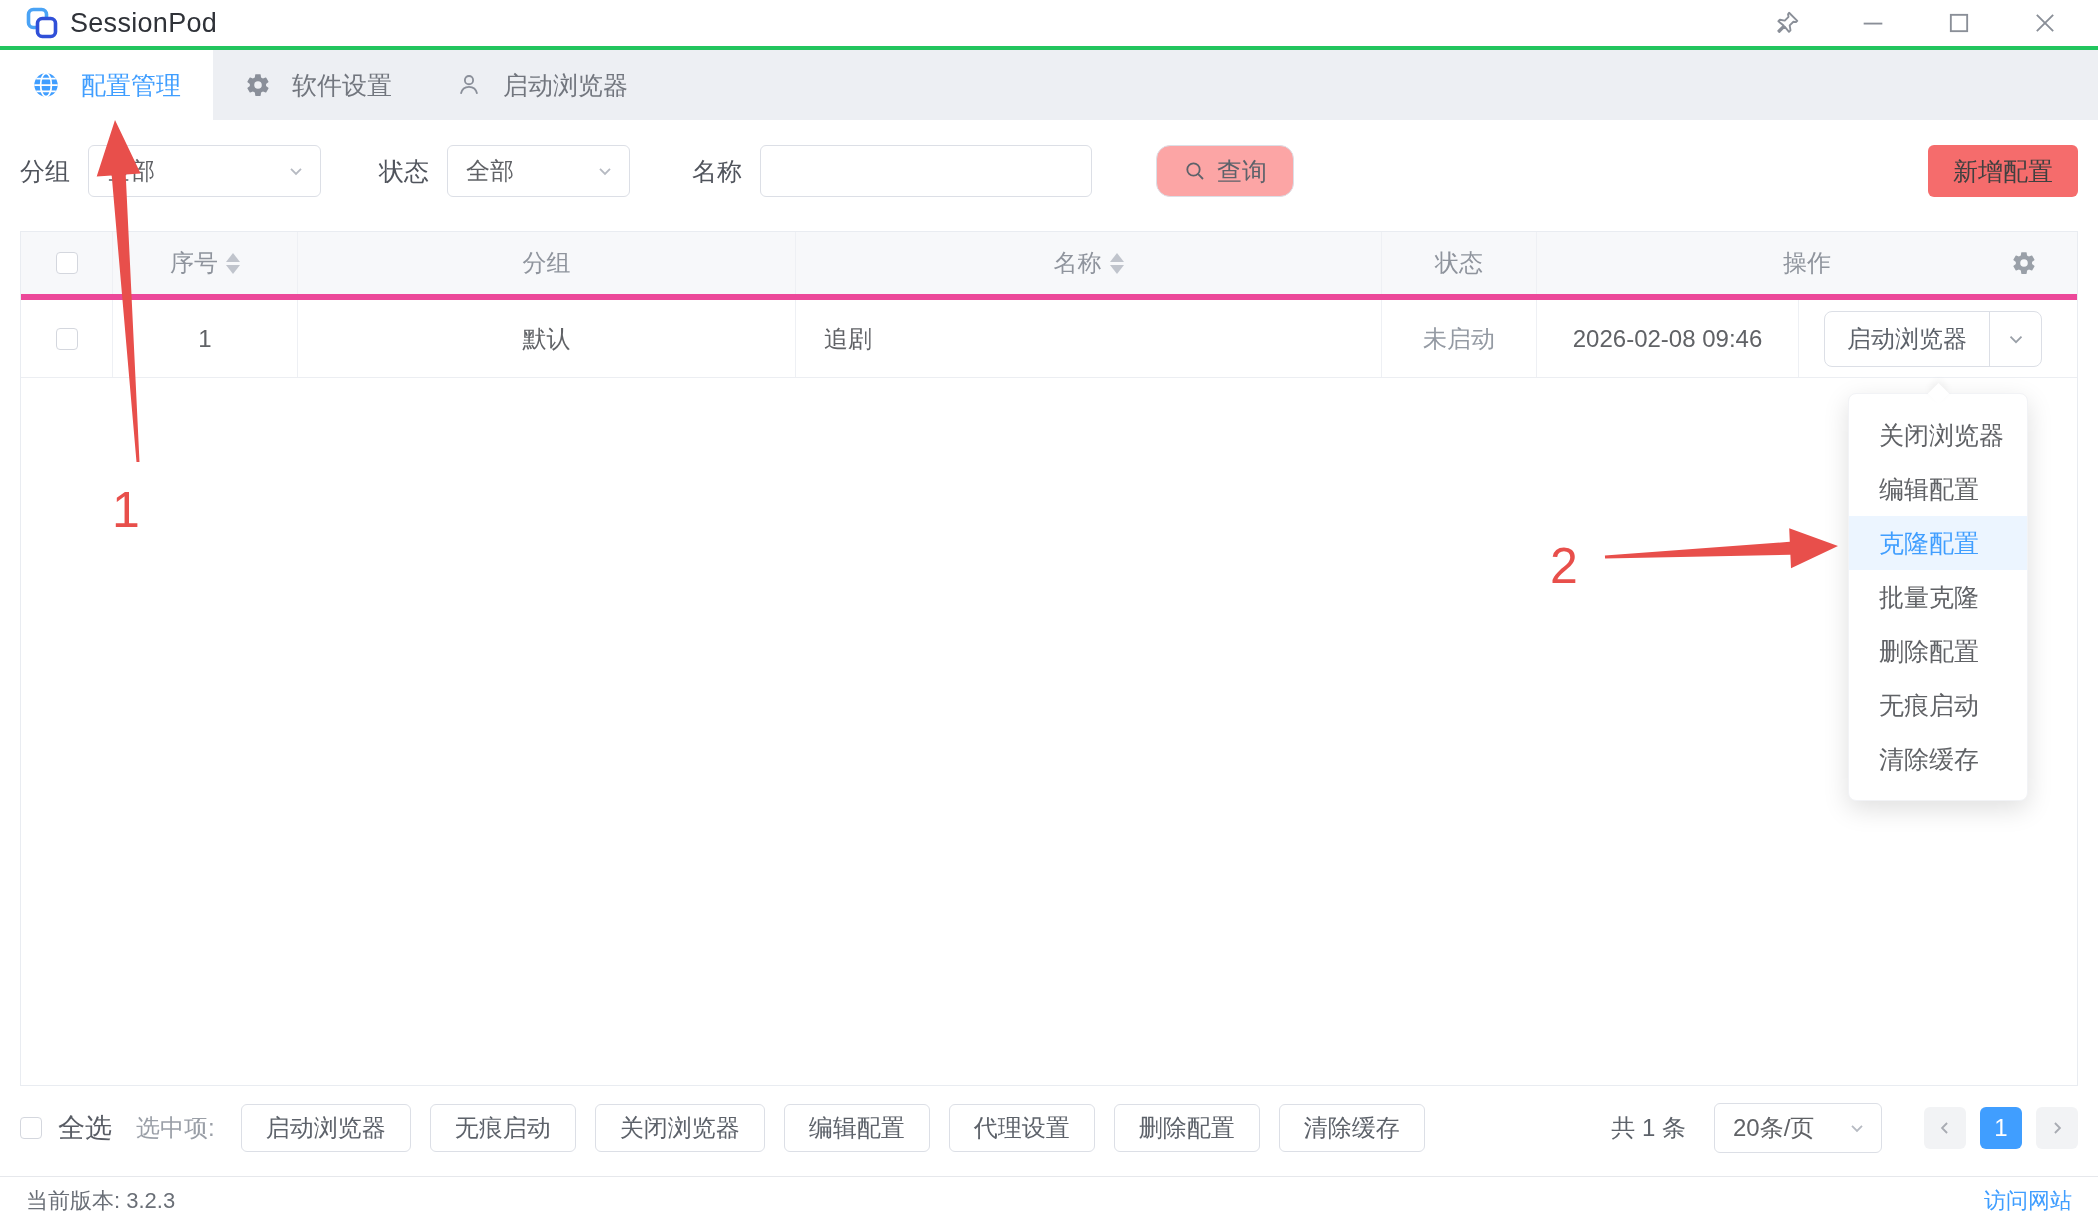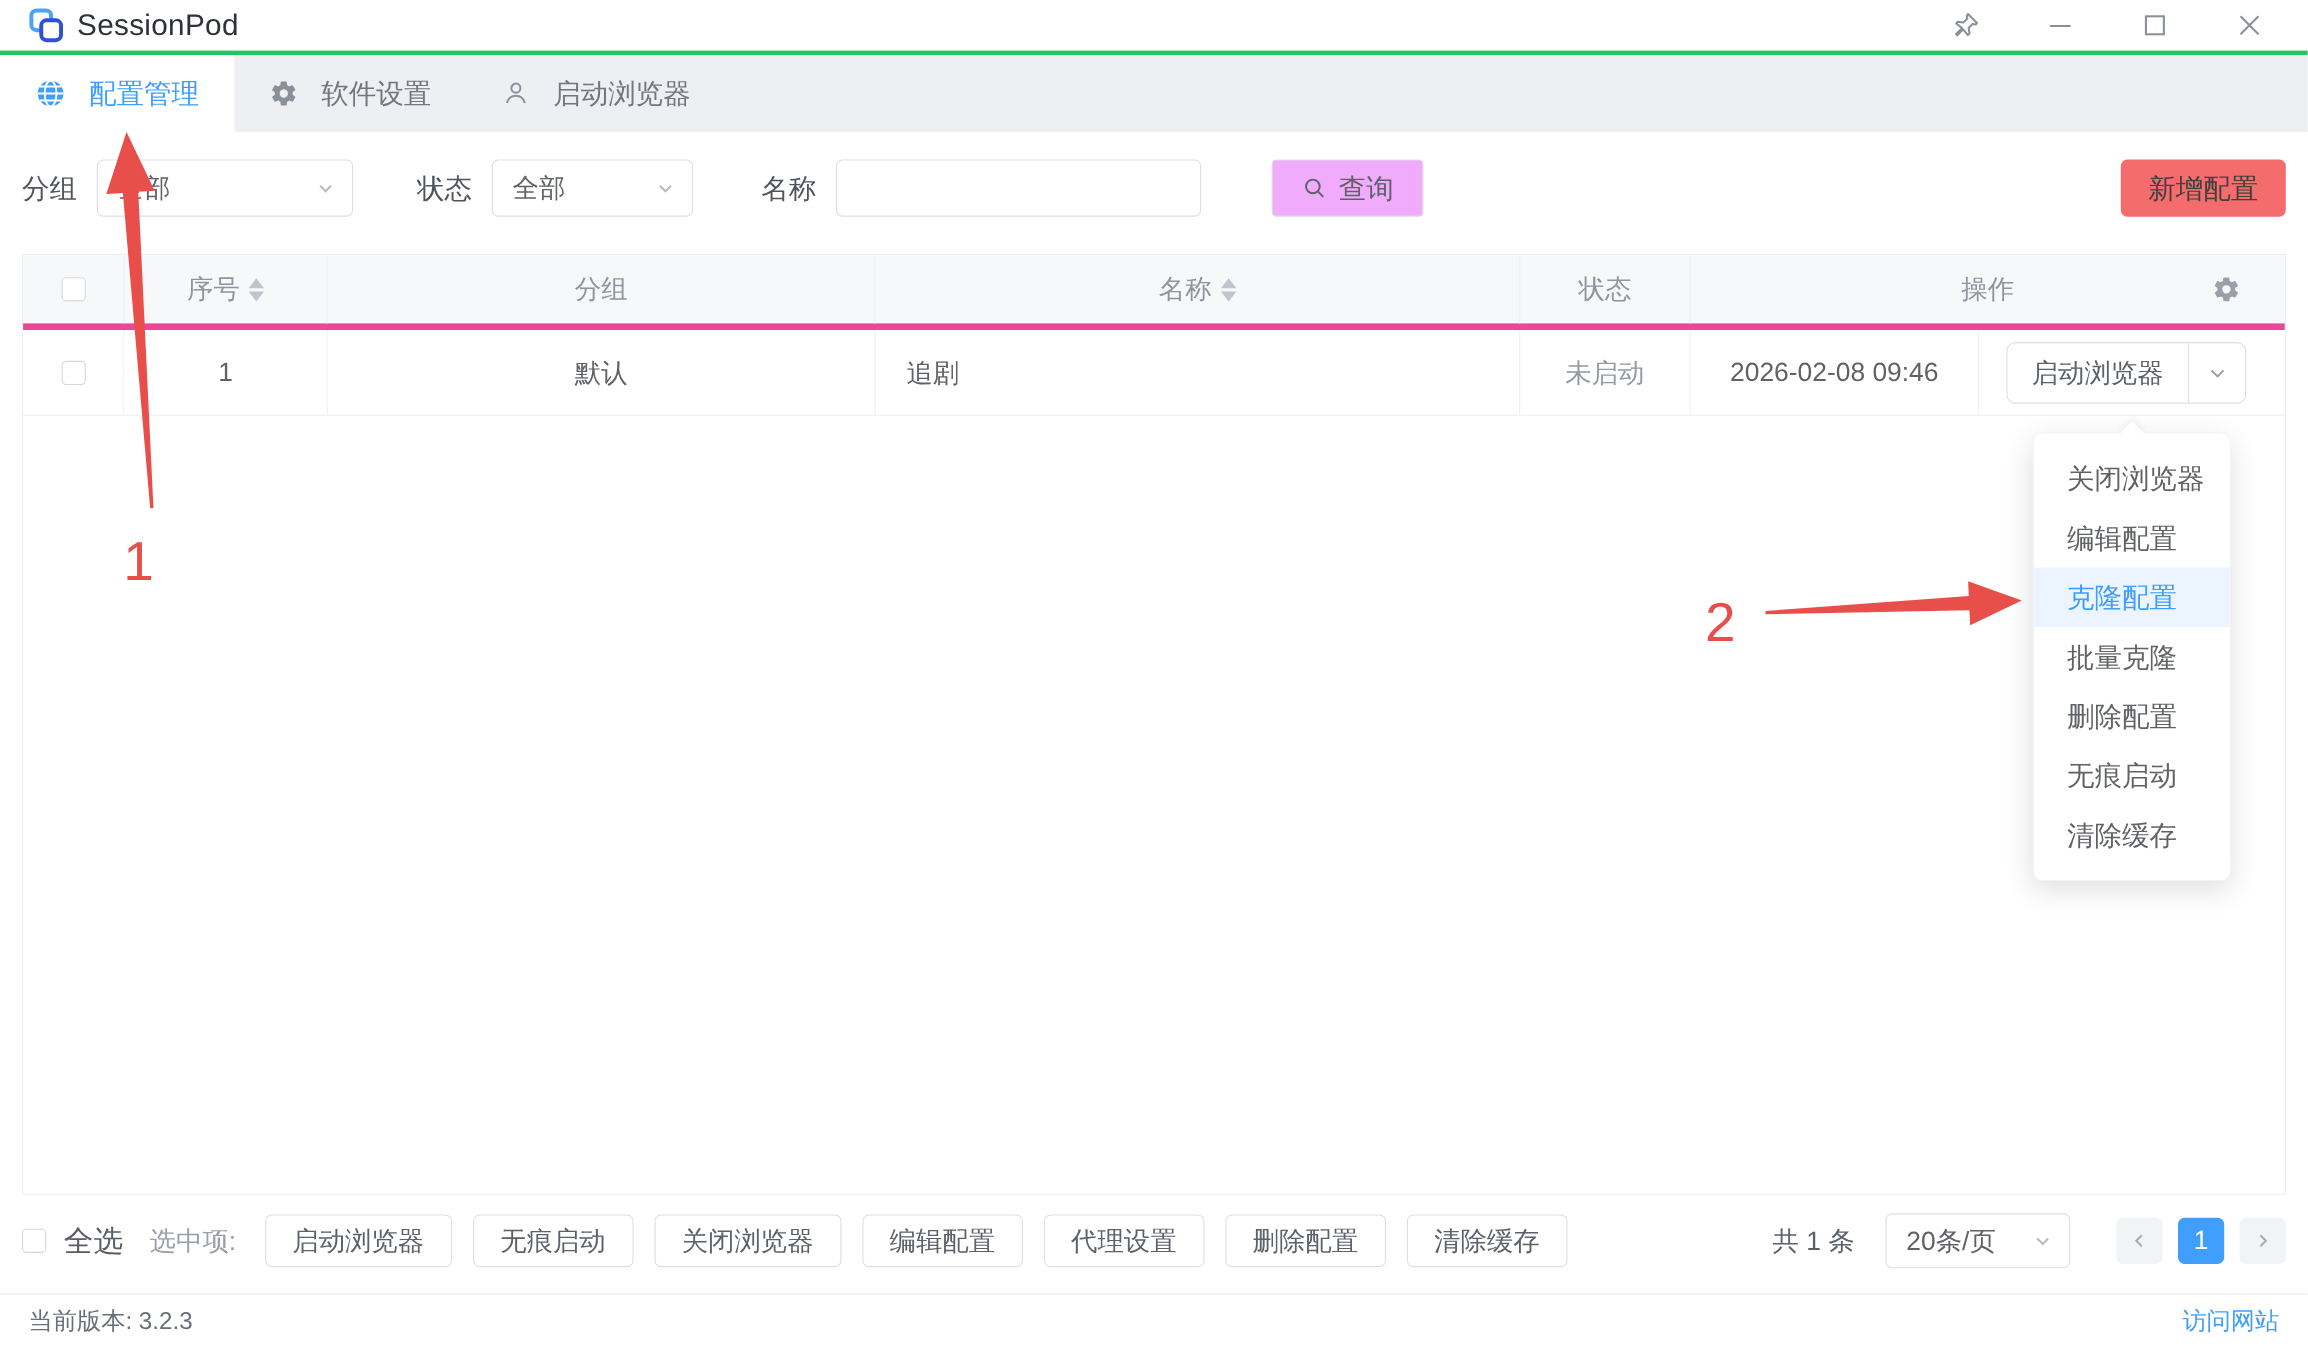--- a/index.html
+++ b/index.html
@@ -21,21 +21,21 @@
 
   
   .content{position:absolute;top:121px;left:0;right:0;bottom:49px;background:#fff;display:flex;flex-direction:column;padding:0 20px}
 
   .filter-row{margin-top:24px;height:52px;display:flex;align-items:center;flex:none}
   .f-label{font-size:25px;color:#50545c;margin-right:18px}
   .select{height:52px;border:1px solid #dcdfe6;border-radius:6px;background:#fff;display:flex;align-items:center;justify-content:space-between;padding:0 14px 0 18px;font-size:24px;color:#606266}
   .sel-group{width:233px;margin-right:58px}
   .sel-status{width:183px;margin-right:62px}
   .input-name{width:332px;height:52px;border:1px solid #dcdfe6;border-radius:6px;margin-right:64px;font-size:24px;padding:0 16px;color:#606266;outline:none}
-  .btn-search{height:52px;padding:0 26px;border:1px solid #dcdfe6;border-radius:4px;background:#f0abfc;display:flex;align-items:center;gap:10px;font-size:25px;color:#5d626a}
+  .btn-search{height:52px;padding:0 26px;border:1px solid #dcdfe6;border-radius:14px;background:#fca5a5;display:flex;align-items:center;gap:10px;font-size:25px;color:#5d626a}
   .btn-add{margin-left:auto;height:52px;padding:0 25px;background:#f56c6c;color:#404040;border-radius:6px;display:flex;align-items:center;font-size:25px;border:none}
 
   
   .table{margin-top:34px;flex:1;border:1px solid #e9ecf1;display:flex;flex-direction:column;min-height:0}
   .thead{display:flex;background:#f7f8fa;border-bottom:6px solid #ec4899;height:68px;flex:none}
   .trow{display:flex;height:78px;border-bottom:1px solid #eceef2;flex:none;background:#fff}
   .tc{display:flex;align-items:center;justify-content:center;font-size:24px;border-right:1px solid #eef0f4}
   .tc:last-child{border-right:none}
   .thead .tc{color:#8f949d}
   .c0{width:92px;flex:none}.c1{width:185px;flex:none}.c2{width:498px;flex:none}

